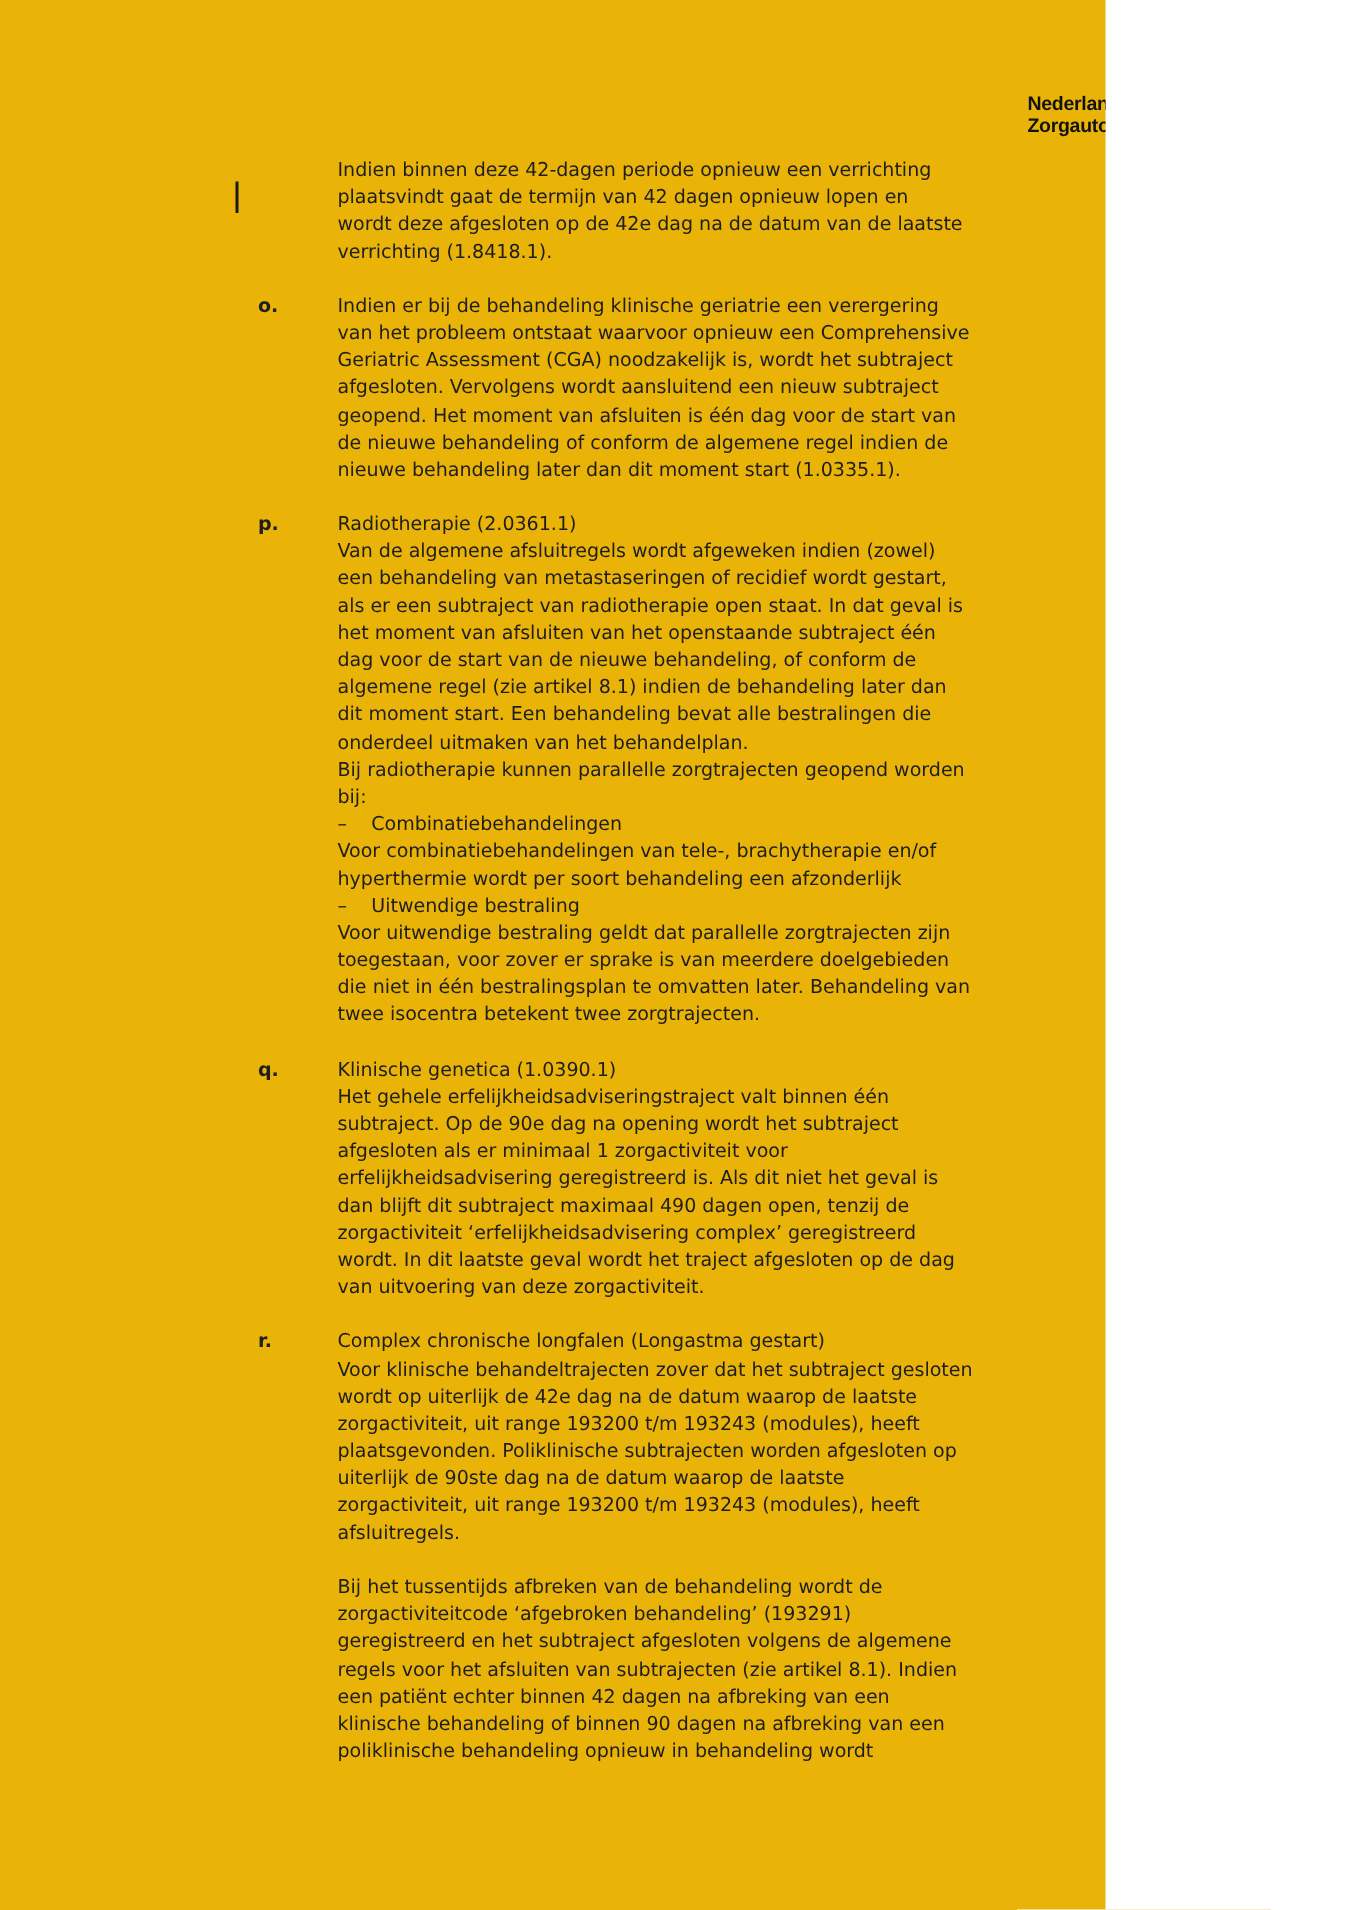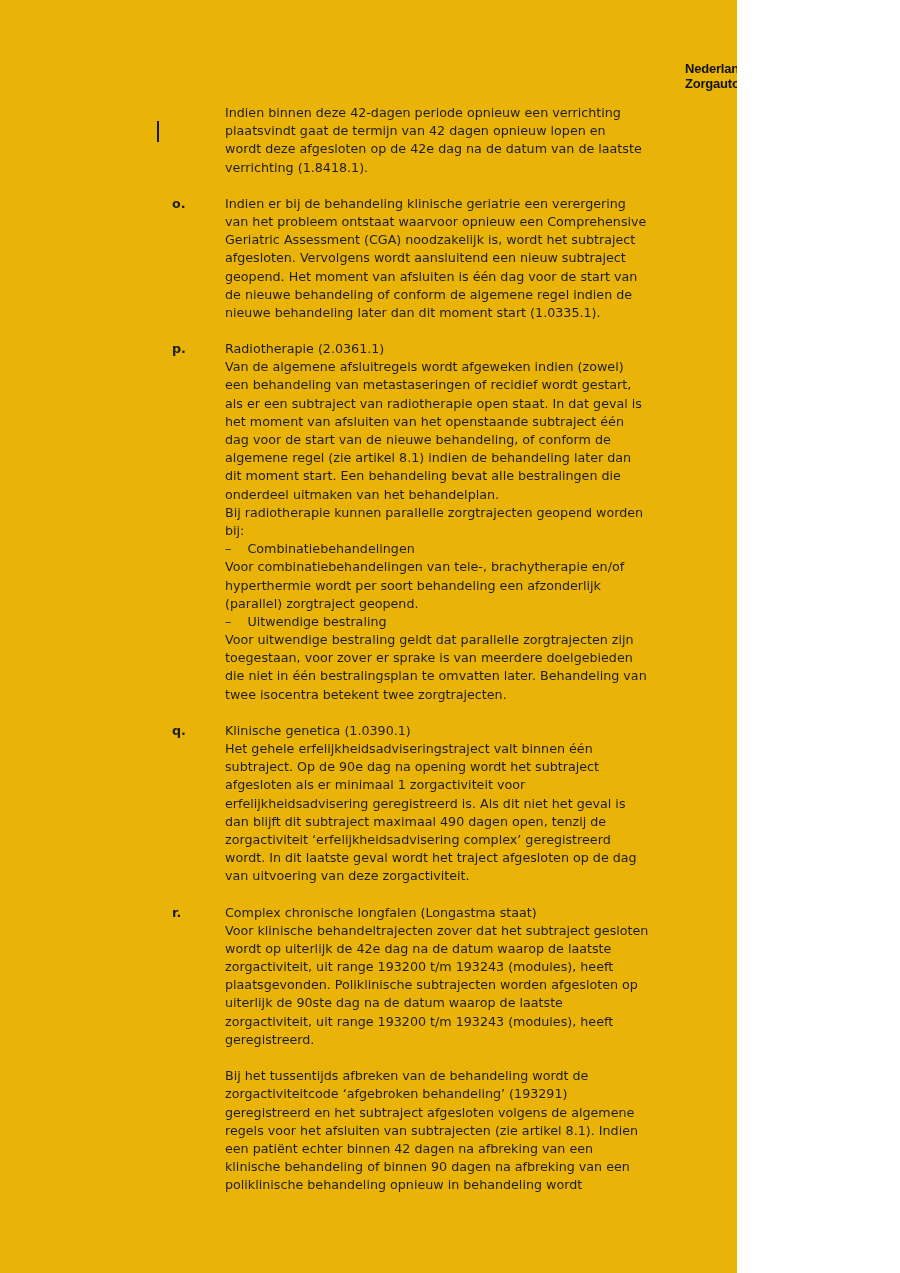--- a/index.html
+++ b/index.html
@@ -126,21 +126,20 @@
               <div class="line">het moment van afsluiten van het openstaande subtraject één</div>
               <div class="line">dag voor de start van de nieuwe behandeling, of conform de</div>
               <div class="line">algemene regel (zie artikel 8.1) indien de behandeling later dan</div>
               <div class="line">dit moment start. Een behandeling bevat alle bestralingen die</div>
               <div class="line">onderdeel uitmaken van het behandelplan.</div>
               <div class="line">Bij radiotherapie kunnen parallelle zorgtrajecten geopend worden</div>
               <div class="line">bij:</div>
               <div class="line">–    Combinatiebehandelingen</div>
               <div class="line">Voor combinatiebehandelingen van tele-, brachytherapie en/of</div>
               <div class="line">hyperthermie wordt per soort behandeling een afzonderlijk</div>
-              <div class="line">(parallel) zorgtraject geopend.</div>
               <div class="line">–    Uitwendige bestraling</div>
               <div class="line">Voor uitwendige bestraling geldt dat parallelle zorgtrajecten zijn</div>
               <div class="line">toegestaan, voor zover er sprake is van meerdere doelgebieden</div>
               <div class="line">die niet in één bestralingsplan te omvatten later. Behandeling van</div>
               <div class="line">twee isocentra betekent twee zorgtrajecten.</div>
             </div>
           </div>
         </div>
         <div class="item">
           <div class="item-letter">q.</div>
@@ -155,28 +154,28 @@
               <div class="line">zorgactiviteit ‘erfelijkheidsadvisering complex’ geregistreerd</div>
               <div class="line">wordt. In dit laatste geval wordt het traject afgesloten op de dag</div>
               <div class="line">van uitvoering van deze zorgactiviteit.</div>
             </div>
           </div>
         </div>
         <div class="item">
           <div class="item-letter">r.</div>
           <div class="item-blocks">
             <div class="block">
-              <div class="line">Complex chronische longfalen (Longastma staat)</div>
+              <div class="line">Complex chronische longfalen (Longastma gestart)</div>
               <div class="line">Voor klinische behandeltrajecten zover dat het subtraject gesloten</div>
               <div class="line">wordt op uiterlijk de 42e dag na de datum waarop de laatste</div>
               <div class="line">zorgactiviteit, uit range 193200 t/m 193243 (modules), heeft</div>
               <div class="line">plaatsgevonden. Poliklinische subtrajecten worden afgesloten op</div>
               <div class="line">uiterlijk de 90ste dag na de datum waarop de laatste</div>
               <div class="line">zorgactiviteit, uit range 193200 t/m 193243 (modules), heeft</div>
-              <div class="line">geregistreerd.</div>
+              <div class="line">afsluitregels.</div>
             </div>
             <div class="block">
               <div class="line">Bij het tussentijds afbreken van de behandeling wordt de</div>
               <div class="line">zorgactiviteitcode ‘afgebroken behandeling’ (193291)</div>
               <div class="line">geregistreerd en het subtraject afgesloten volgens de algemene</div>
               <div class="line">regels voor het afsluiten van subtrajecten (zie artikel 8.1). Indien</div>
               <div class="line">een patiënt echter binnen 42 dagen na afbreking van een</div>
               <div class="line">klinische behandeling of binnen 90 dagen na afbreking van een</div>
               <div class="line">poliklinische behandeling opnieuw in behandeling wordt</div>
             </div>

